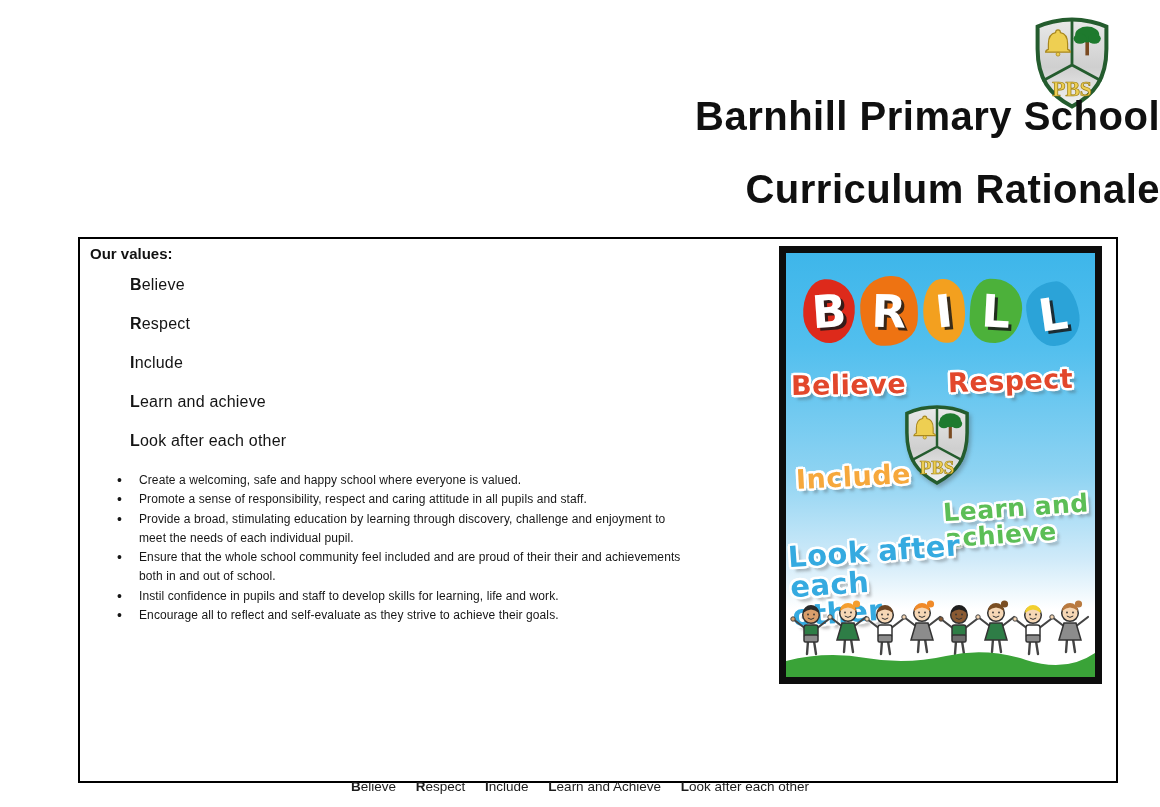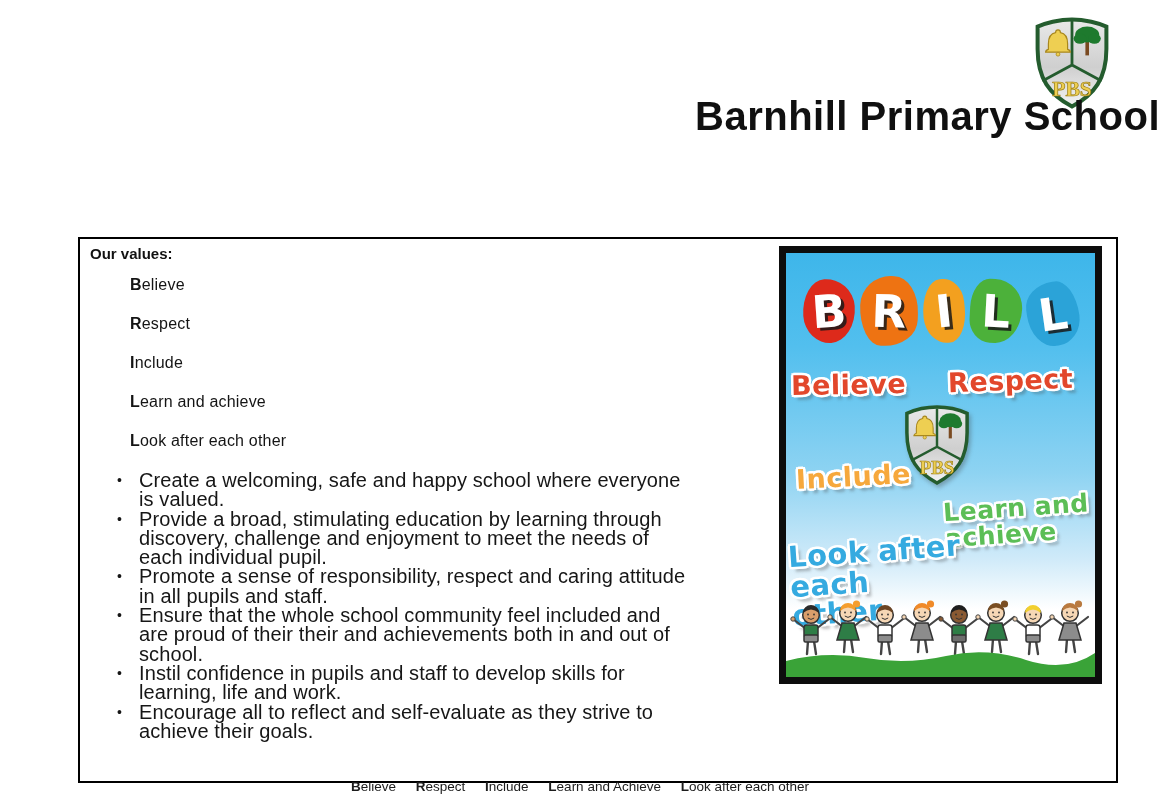--- a/index.html
+++ b/index.html
@@ -23,21 +23,21 @@
     border:2px solid #000;box-sizing:border-box;background:#fff;
   }
   .box-left{position:absolute;left:10px;top:6px;width:690px;}
   .sec-head{font-weight:bold;font-size:15px;color:#111;}
   .values-list{margin:14px 0 0 40px;}
   .value-item{font-size:16px;margin-bottom:21px;letter-spacing:.2px;}
   .value-item b{font-weight:bold;}
   .aims-head{margin-top:25px;}
   .aims-list{list-style:none;margin:13px 0 0 0;padding:0 0 0 24px;width:572px;}
   .aims-list li{
-    position:relative;padding-left:25px;font-size:20px;line-height:19.3px;
+    position:relative;padding-left:25px;font-size:12px;line-height:19.3px;
     letter-spacing:.1px;margin:0;color:#161616;
   }
   .aims-list li::before{content:"\2022";position:absolute;left:3px;top:0;font-size:14px;}
 
   
   .poster{
     position:absolute;right:14px;top:7px;width:323px;height:438px;box-sizing:border-box;
     border:7px solid #0d0d0d;
     background:linear-gradient(180deg,#3eb6ea 0%,#52bfee 22%,#8ed3f2 52%,#cfeaf9 72%,#ffffff 84%,#ffffff 100%);
     overflow:hidden;
@@ -101,38 +101,39 @@
 </svg>
 
 <div class="page">
 
   <svg class="logo" viewBox="0 0 100 115">
     <use href="#crest-def"></use>
   </svg>
 
   <div class="titles">
     <div class="title">Barnhill Primary School</div>
+    <div class="title">Curriculum Rationale</div>
   </div>
 
   <div class="main-box">
     <div class="box-left">
       <div class="sec-head">Our values:</div>
 
       <div class="values-list">
         <div class="value-item"><b>B</b><span>elieve</span></div>
         <div class="value-item"><b>R</b><span>espect</span></div>
         <div class="value-item"><b>I</b><span>nclude</span></div>
         <div class="value-item"><b>L</b><span>earn and achieve</span></div>
         <div class="value-item"><b>L</b><span>ook after each other</span></div>
       </div>
 
       <ul class="aims-list">
         <li>Create a welcoming, safe and happy school where everyone is valued.</li>
+        <li>Promote a sense of responsibility, respect and caring attitude in all pupils and staff.</li>
         <li>Provide a broad, stimulating education by learning through discovery, challenge and enjoyment to meet the needs of each individual pupil.</li>
-        <li>Promote a sense of responsibility, respect and caring attitude in all pupils and staff.</li>
         <li>Ensure that the whole school community feel included and are proud of their their and achievements both in and out of school.</li>
         <li>Instil confidence in pupils and staff to develop skills for learning, life and work.</li>
         <li>Encourage all to reflect and self-evaluate as they strive to achieve their goals.</li>
       </ul>
     </div>
 
     <div class="poster">
       <div class="brill-row">
         <span class="blob" style="background-color: rgb(221, 42, 27);">
             <span class="brill-char">B</span>

